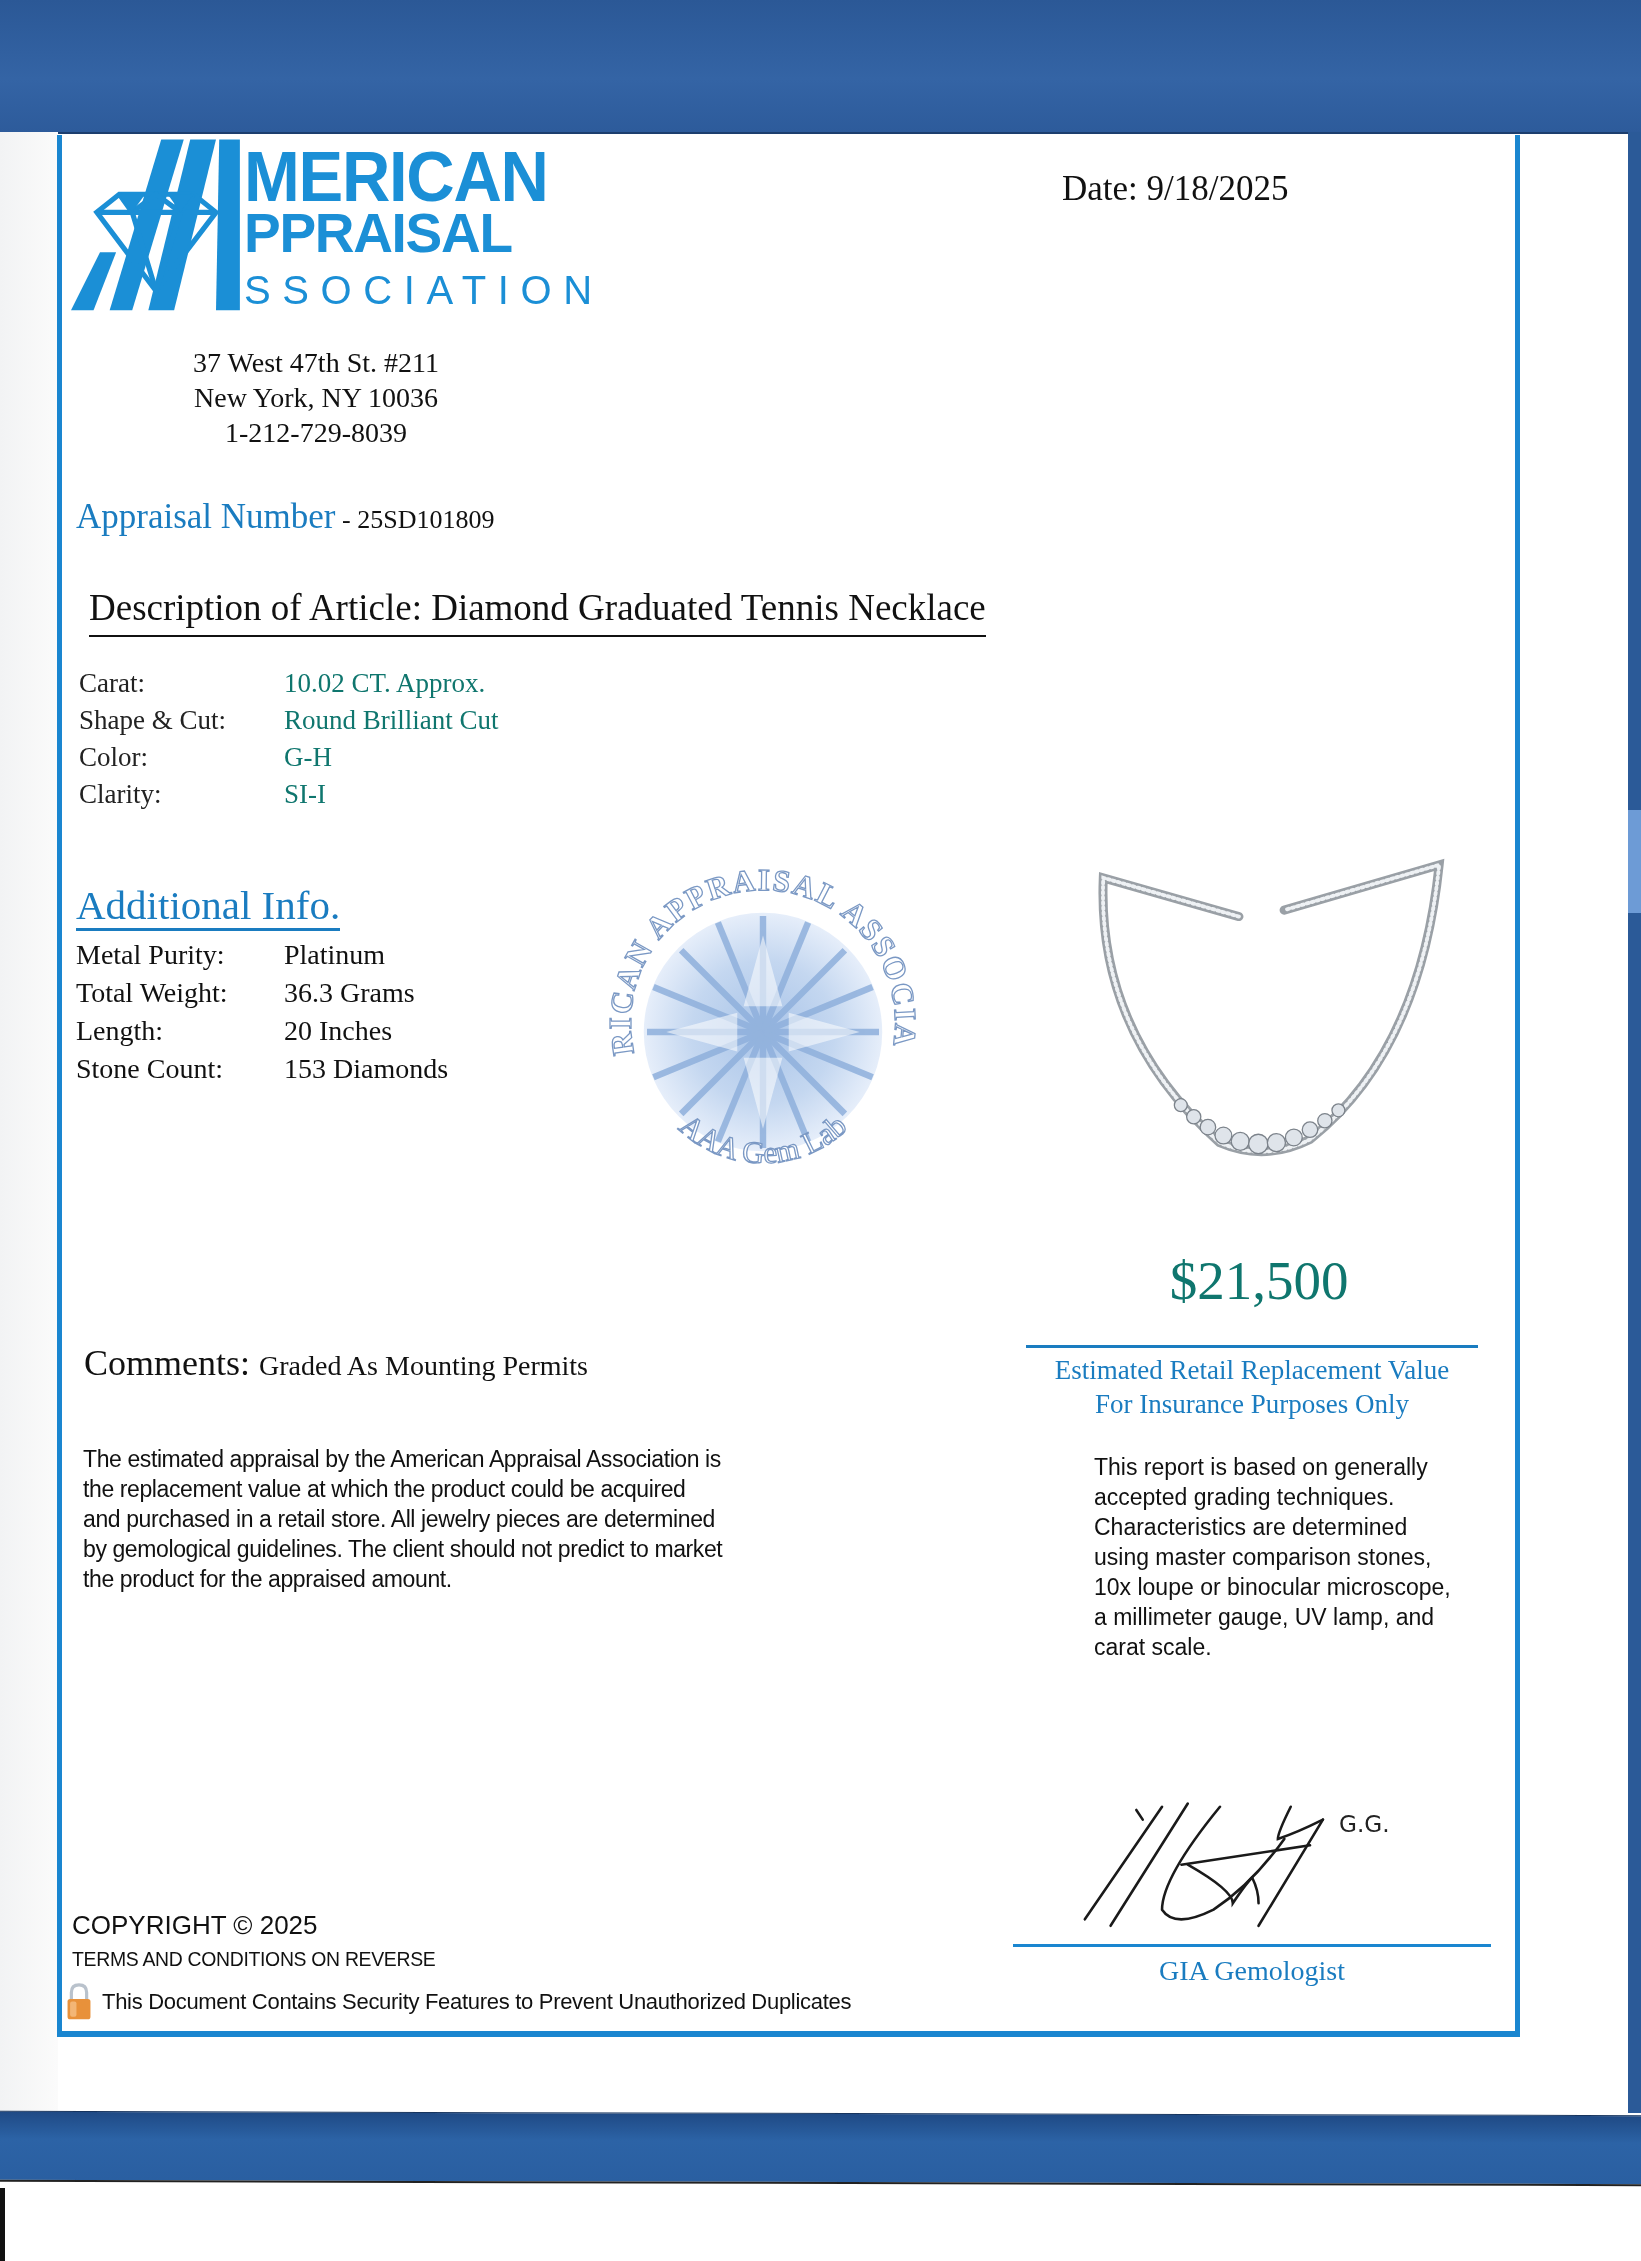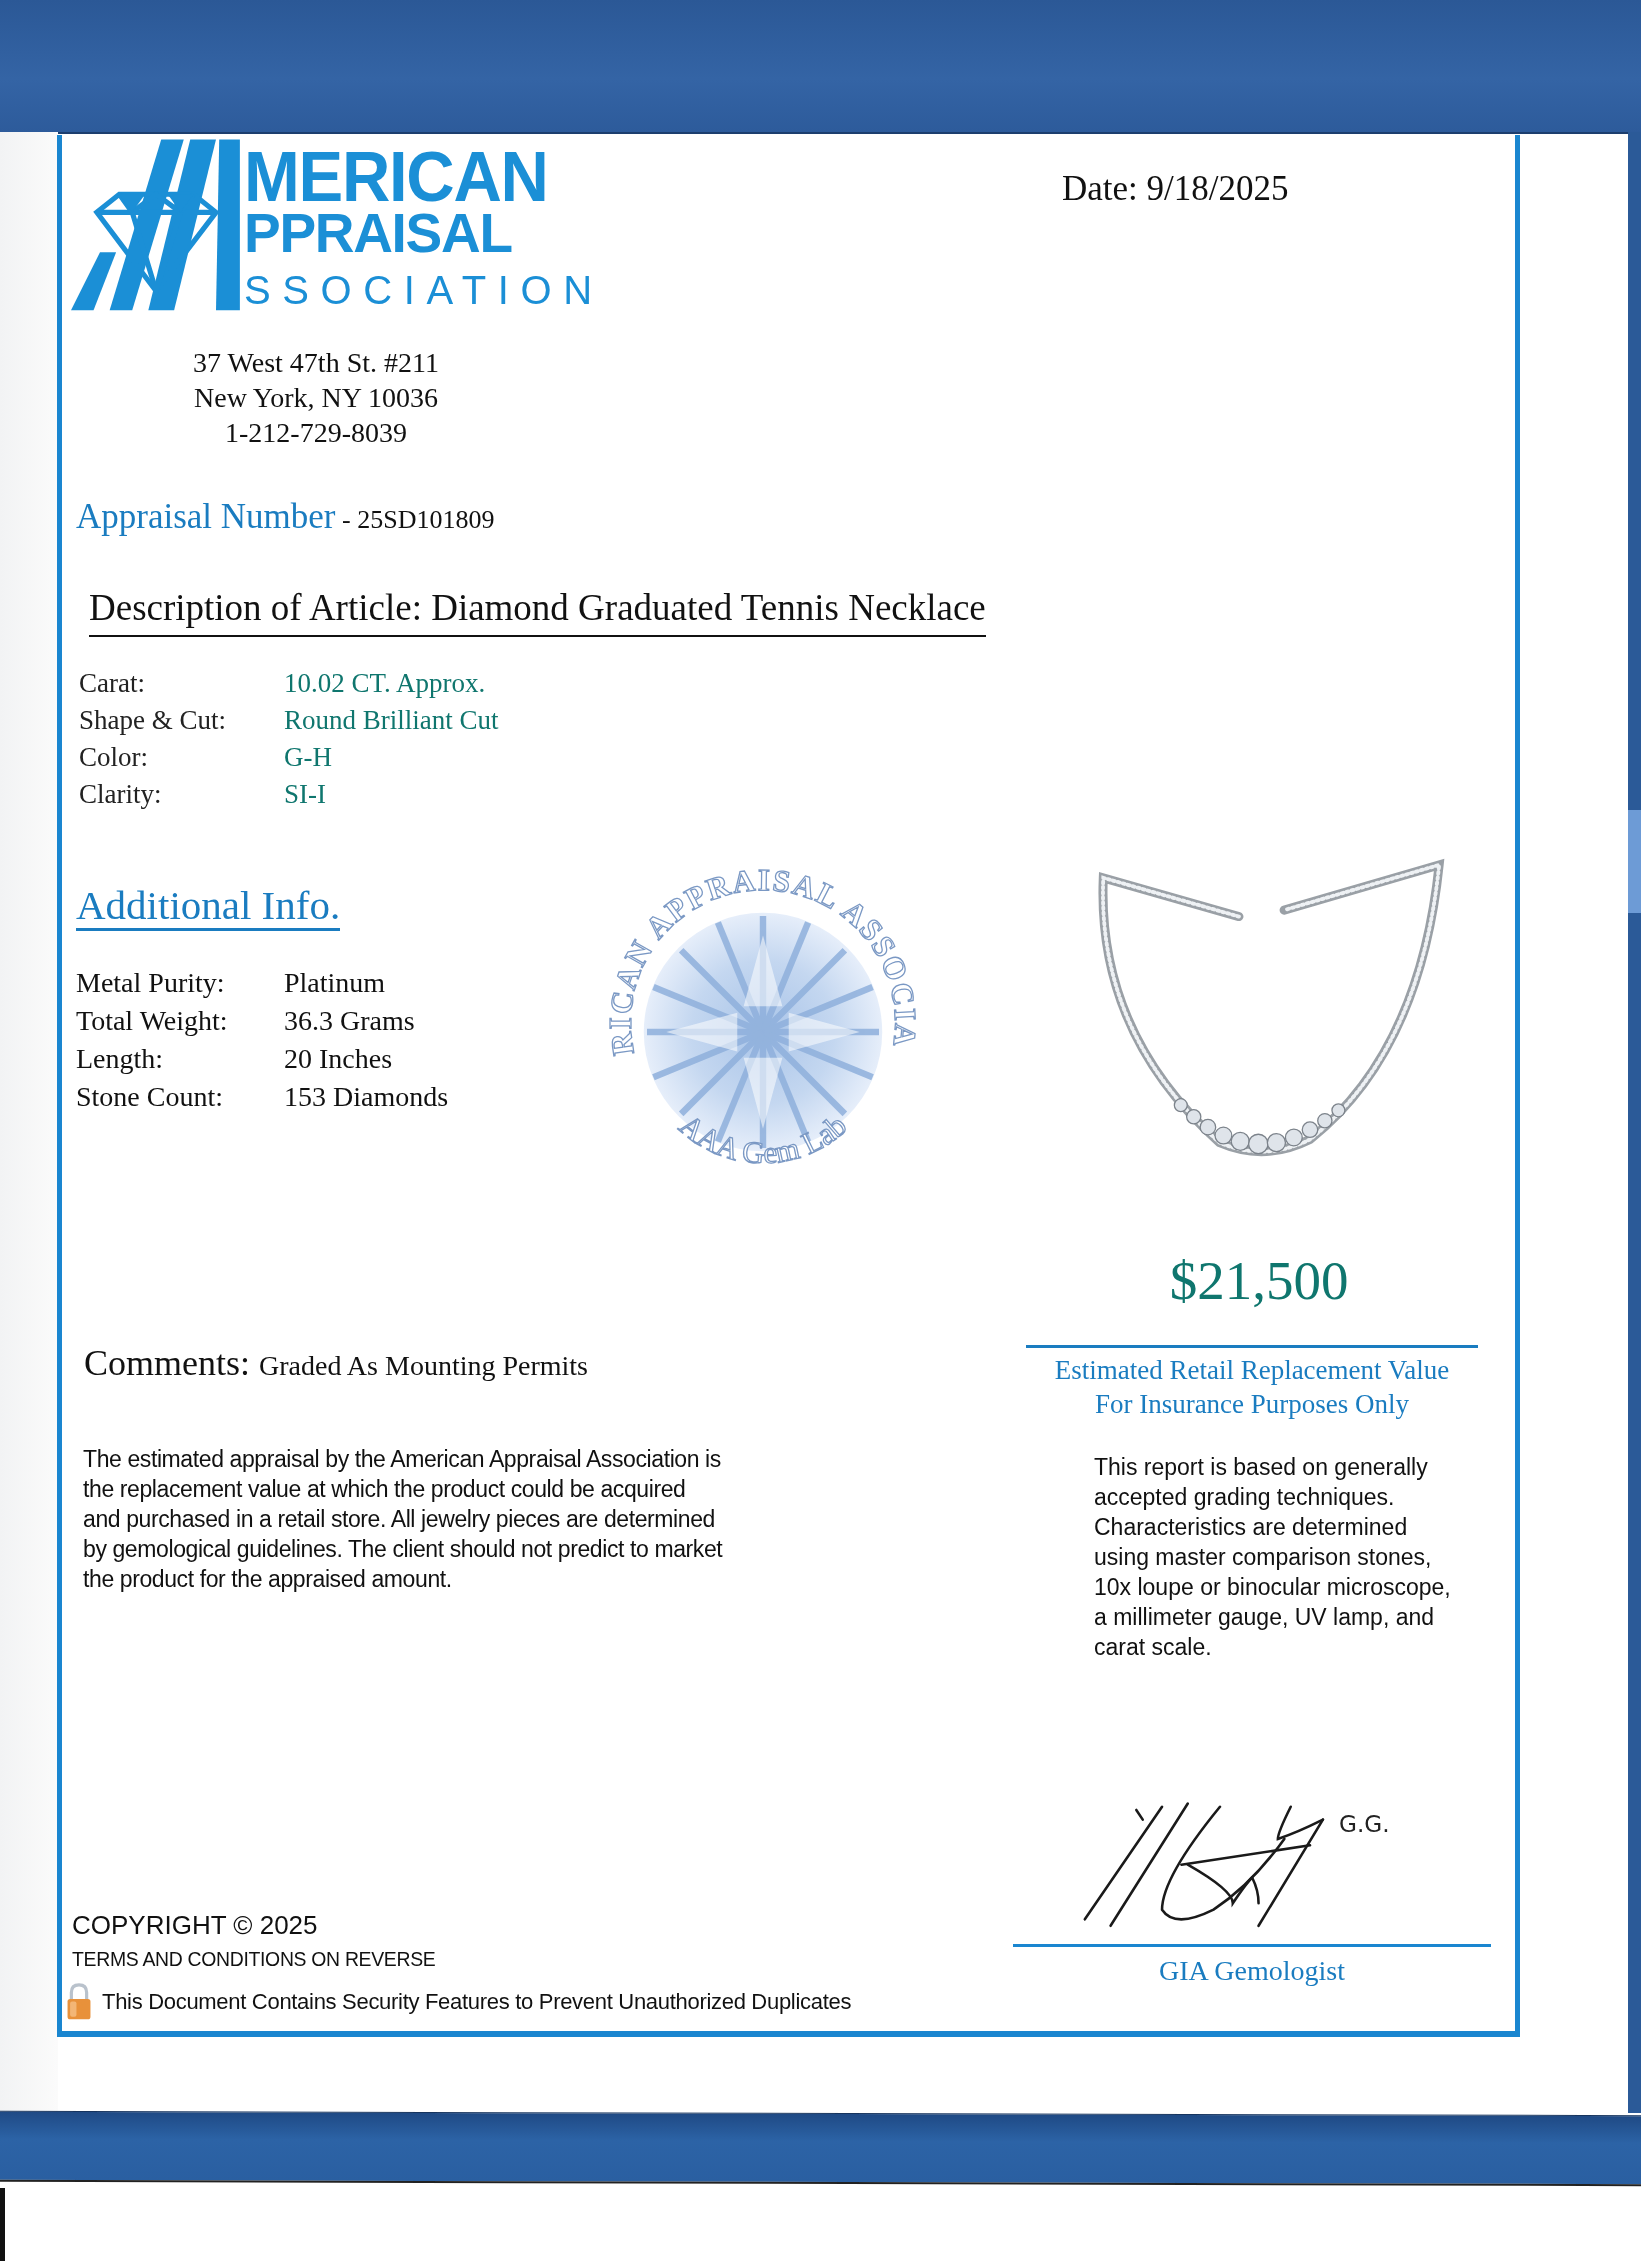--- a/index.html
+++ b/index.html
@@ -78,21 +78,21 @@
 
   .specs { position:absolute; left:79px; top:665px; font-size:27px; line-height:37px; }
   .spec-row { display:flex; }
   .spec-label { width:205px; color:#222; }
   .spec-value { color:#0f766e; }
 
   .addl-title {
     position:absolute; left:76px; top:883px; font-size:41px; color:#1a7cc0;
     border-bottom:3.2px solid #1a7cc0; line-height:45px;
   }
-  .addl { position:absolute; left:76px; top:936px; font-size:28px; line-height:38px;margin-top:28px; }
+  .addl { position:absolute; left:76px; top:936px; font-size:28px; line-height:38px; }
   .addl-label { width:208px; }
 
   
   .seal { position:absolute; left:589px; top:858px; width:348px; height:361px; }
 
   
   .necklace { position:absolute; left:1071px; top:839px; width:394px; height:336px; }
 
   .price {
     position:absolute; left:1020px; top:1249px; width:478px; text-align:center;

